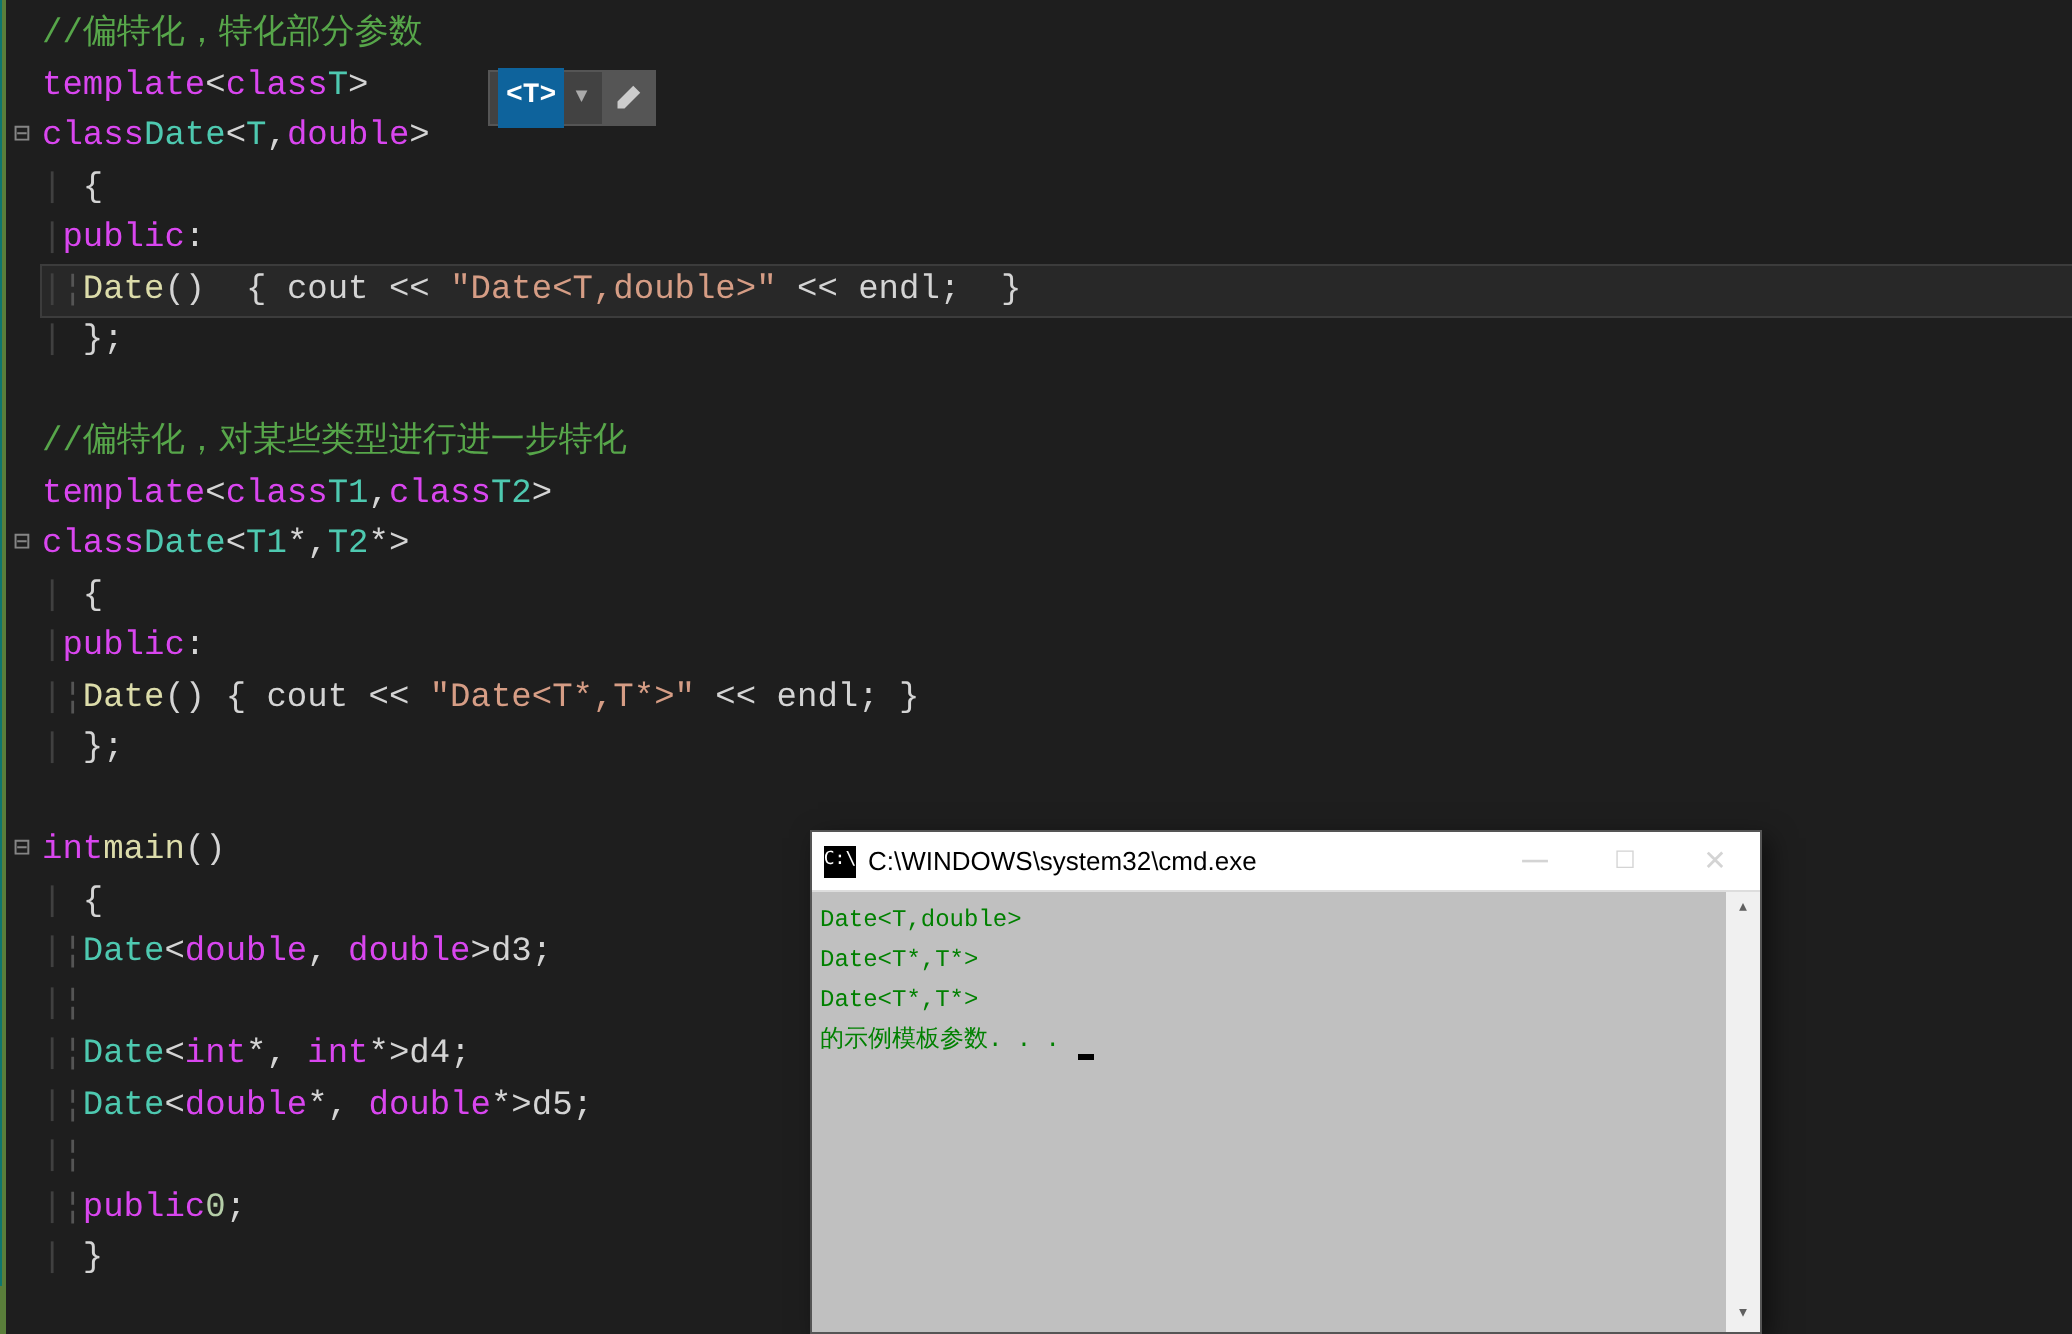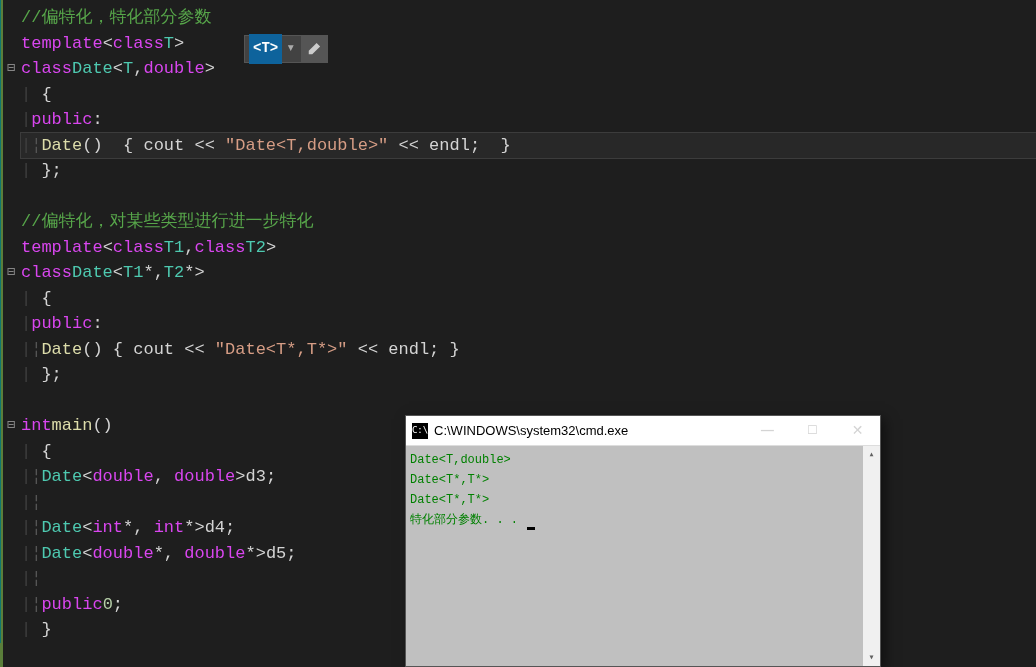--- a/index.html
+++ b/index.html
@@ -278,19 +278,19 @@
     <div class="cmd-controls">
       <div class="cmd-btn cmd-btn-min">─</div>
       <div class="cmd-btn cmd-btn-max">☐</div>
       <div class="cmd-btn cmd-btn-close">✕</div>
     </div>
   </div>
   <div class="cmd-body">
     <div class="cmd-body-line">Date&lt;T,double&gt;</div>
     <div class="cmd-body-line">Date&lt;T*,T*&gt;</div>
     <div class="cmd-body-line">Date&lt;T*,T*&gt;</div>
-    <div class="cmd-body-line"><span>特化部分参数. . . </span><span class="cmd-cursor"></span></div>
+    <div class="cmd-body-line"><span>的示例模板参数. . . </span><span class="cmd-cursor"></span></div>
   </div>
   <div class="cmd-scrollbar">
     <div class="cmd-scroll-arrow-up">▴</div>
     <div class="cmd-scroll-arrow-down">▾</div>
   </div>
 </div>
 
 </body></html>

